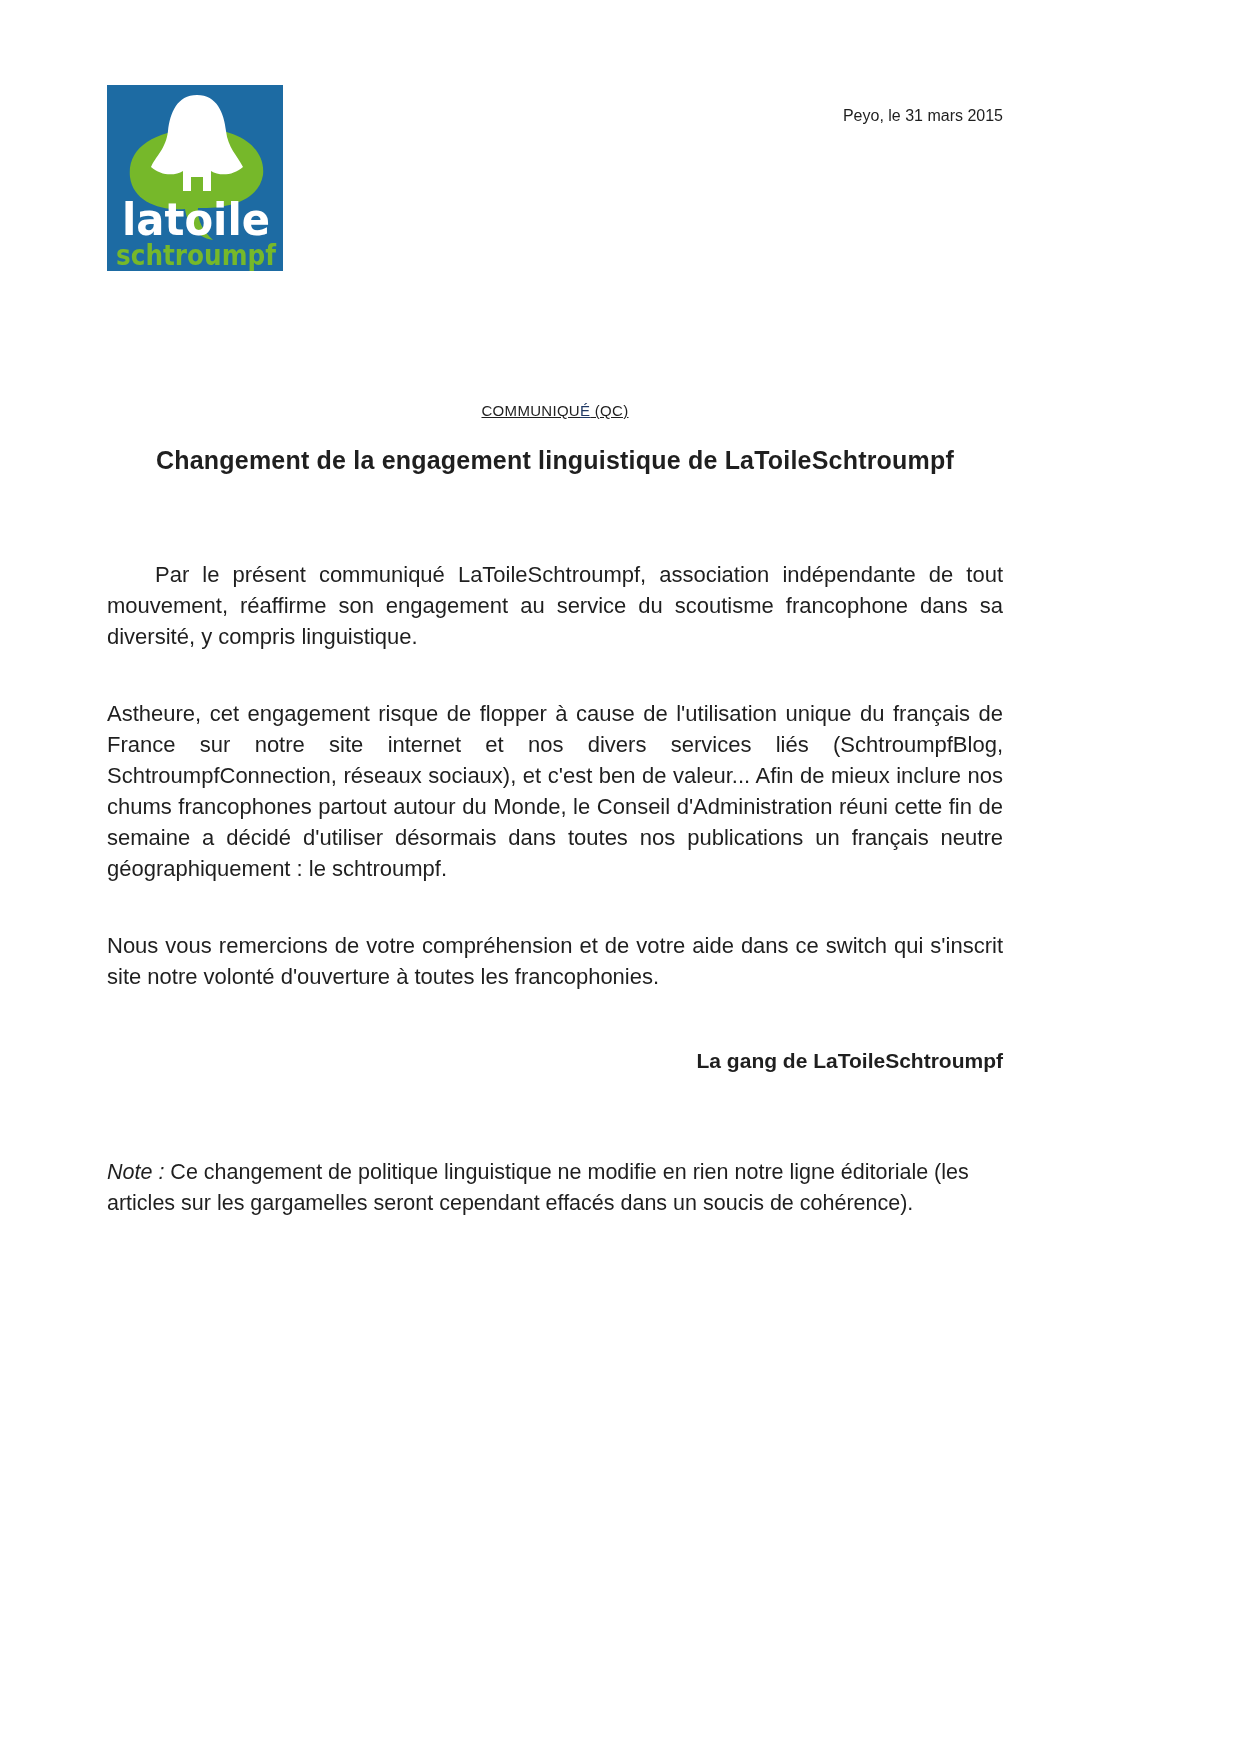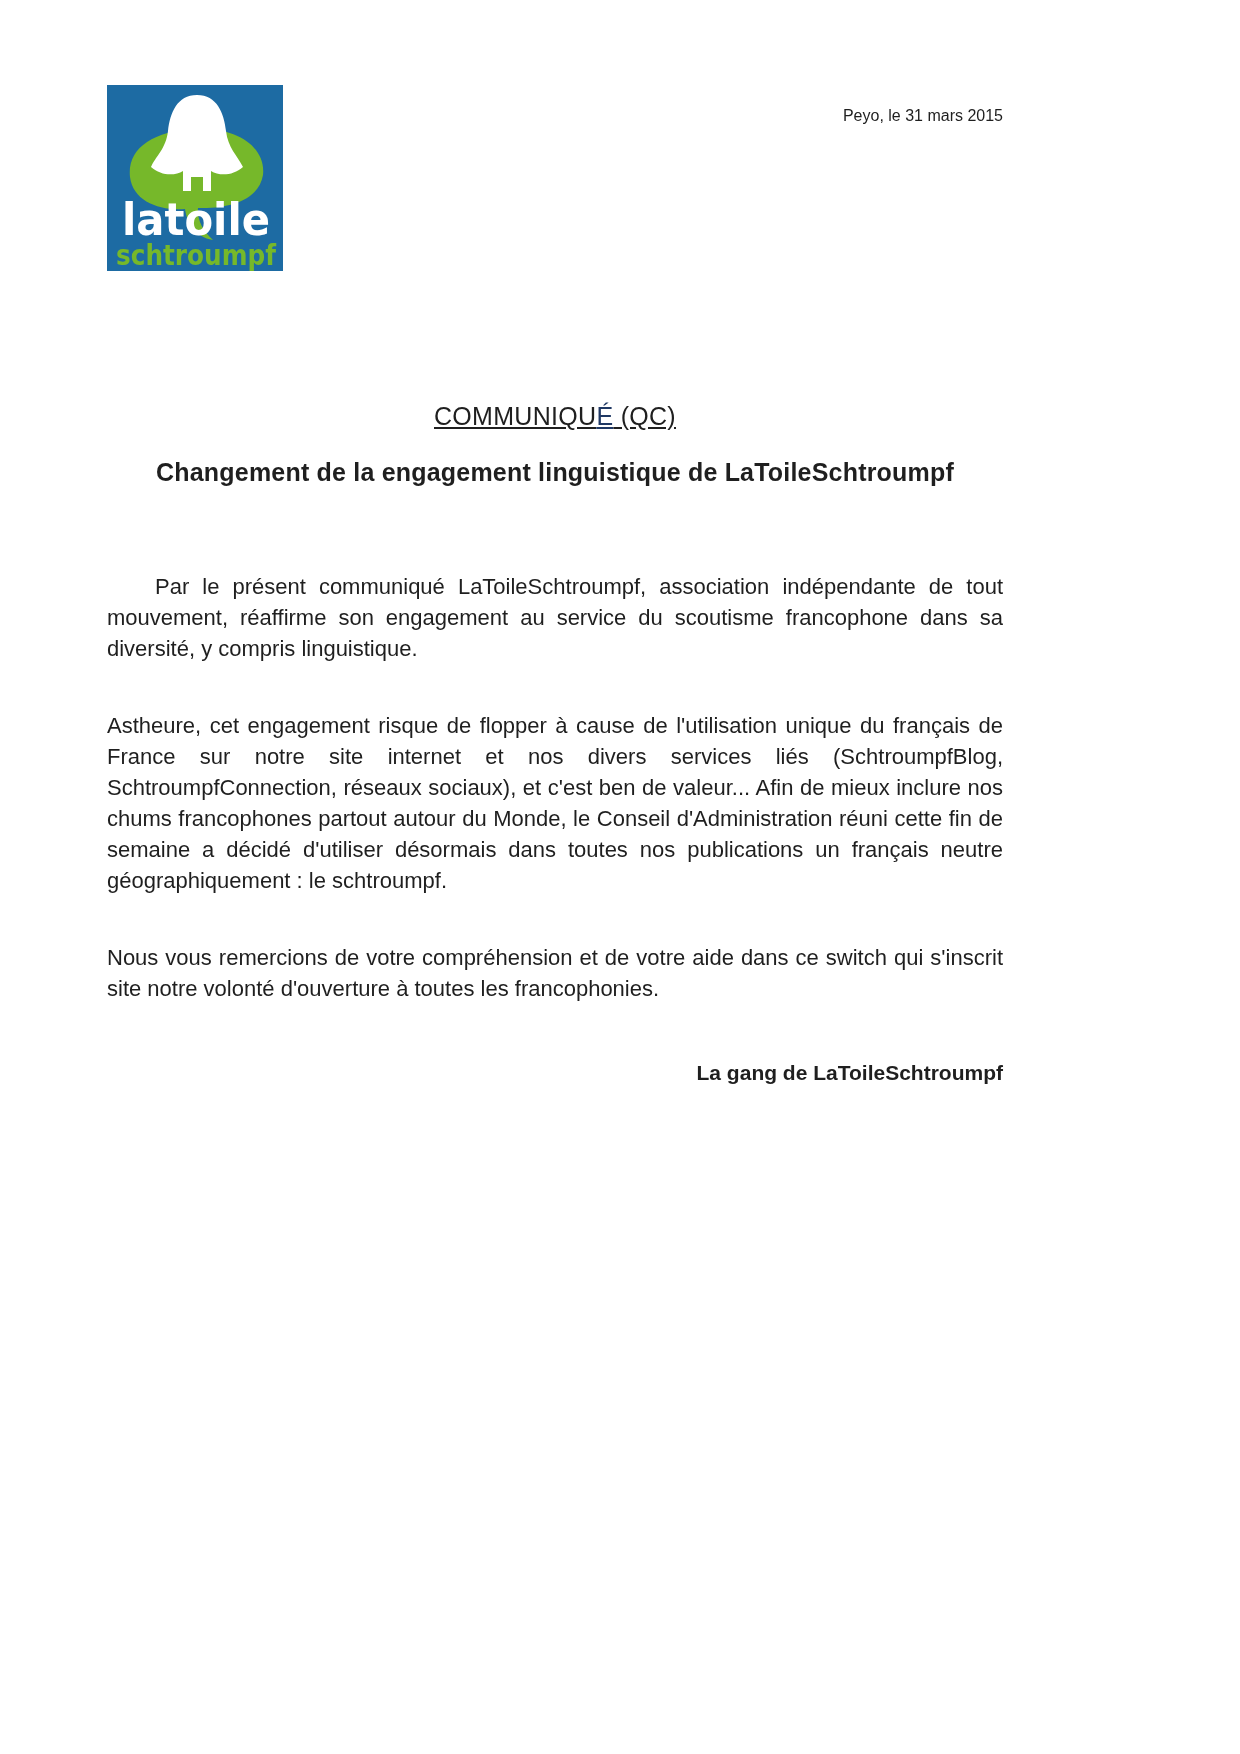--- a/index.html
+++ b/index.html
@@ -21,21 +21,21 @@
   }
   .logo-box { width: 176px; height: 188px; flex: 0 0 auto; }
   .date-line {
     margin-top: 22px;
     font-size: 16px;
     white-space: nowrap;
   }
   .kicker {
     margin-top: 129px;
     text-align: center;
-    font-size: 25px;
+    font-size: 15px;
     letter-spacing: 0.3px;
   }
   .kicker .u { text-decoration: underline; }
   .kicker .accent { text-decoration: underline; }
   .doc-title {
     margin-top: 27px;
     text-align: center;
     font-size: 25px;
     font-weight: bold;
     letter-spacing: 0.2px;
@@ -98,15 +98,16 @@
 
     <p class="p-first">Par le présent communiqué LaToileSchtroumpf, association indépendante de tout mouvement, réaffirme son engagement au service du scoutisme francophone dans sa diversité, y compris linguistique.</p>
 
     <p class="p-gap"><span>Astheure, cet engagement risque de flopper à cause de l'utilisation unique du français de France sur notre site internet et nos divers services liés (SchtroumpfBlog, SchtroumpfConnection, réseaux sociaux), et c'est ben de valeur... Afin de mieux inclure nos chums francophones partout autour du Monde, le Conseil d'Administration réuni cette fin de semaine a décidé d'utiliser désormais dans toutes nos publications un français neutre géographiquement : </span><span class="underline">le schtroumpf</span><span>.</span></p>
 
 
     <p class="p-gap">Nous vous remercions de votre compréhension et de votre aide dans ce switch qui s'inscrit site notre volonté d'ouverture à toutes les francophonies.</p>
 
     <div class="signature">La gang de LaToileSchtroumpf</div>
 
+    <div class="note"><span class="note-label">Note :</span><span> Ce changement de politique linguistique ne modifie en rien notre ligne éditoriale (les articles sur les gargamelles seront cependant effacés dans un soucis de cohérence).</span></div>
   </div>
 
 </div>
 
 </body></html>

